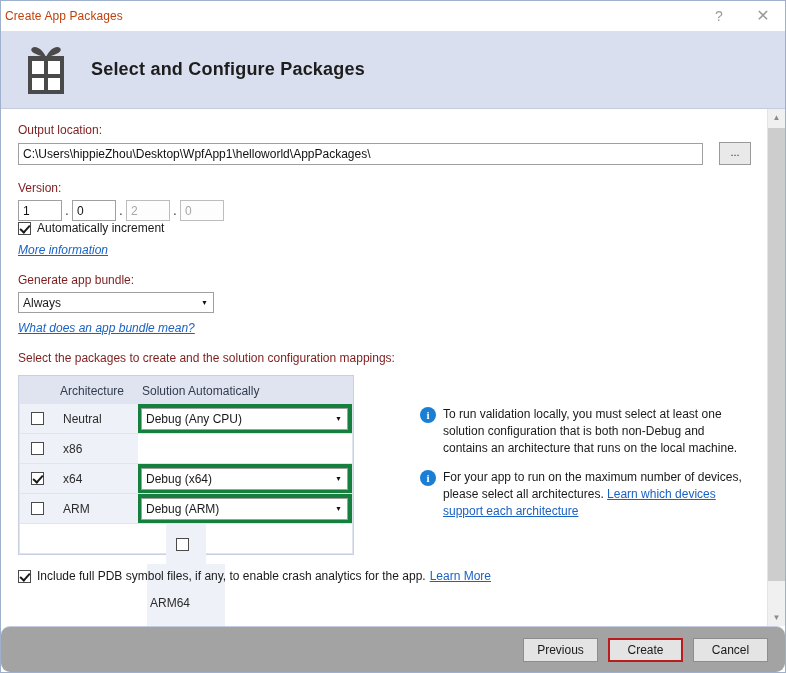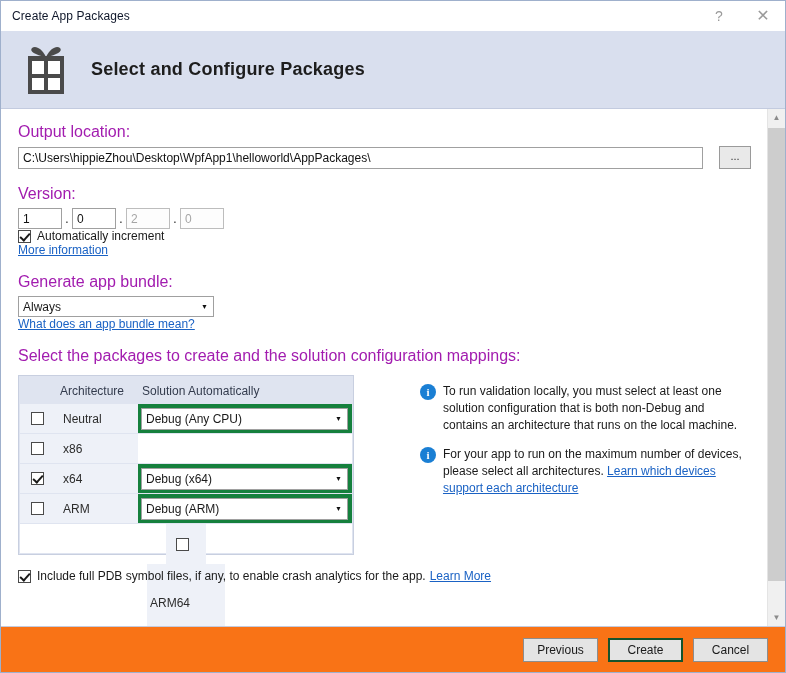--- a/index.html
+++ b/index.html
@@ -31,22 +31,22 @@
   .titlebar {
     height: 30px;
     flex: 0 0 30px;
     background: #ffffff;
     display: flex;
     align-items: center;
     position: relative;
   }
   .titlebar-text {
     font-size: 12px;
-    color: #0f172a;
-    padding-left: 11px;
+    color: #c2410c;
+    padding-left: 4px;
     letter-spacing: .1px;
   }
   .titlebar-buttons {
     position: absolute;
     right: 0; top: 0;
     height: 30px;
     display: flex;
   }
   .tb-btn {
     width: 44px;
@@ -124,22 +124,22 @@
   .sb-thumb {
     position: absolute;
     left: 0; right: 0;
     top: 2px;
     height: 453px;
     background: #cdcdcd;
   }
 
   
   .label {
-    font-size: 16px;
-    color: #a21caf;
+    font-size: 12px;
+    color: #7f1d1d;
     margin-bottom: 5px;
     display: block;
   }
   .row-path { display: flex; align-items: center; gap: 16px; }
   .textbox {
     height: 22px;
     box-sizing: border-box;
     border: 1px solid #a0a0a0;
     background: #ffffff;
     font-family: "Liberation Sans", sans-serif;
@@ -196,21 +196,21 @@
     border: solid #1a1a1a;
     border-width: 0 2px 2px 0;
     transform: rotate(42deg);
   }
   .link {
     color: #1a62c4;
     text-decoration: underline;
     cursor: pointer;
     font-size: 12px;
   }
-  .link-block { display: inline-block; margin-top: 0; }
+  .link-block { display: inline-block; margin-top: 8px; font-style: italic; }
 
   .combo {
     width: 196px;
     height: 21px;
     border: 1px solid #a0a0a0;
     background: #ffffff;
     box-sizing: border-box;
     display: flex;
     align-items: center;
     position: relative;
@@ -222,21 +222,21 @@
     right: 0; top: 0; bottom: 0;
     width: 17px;
     display: flex;
     align-items: center;
     justify-content: center;
     color: #101010;
     font-size: 7px;
   }
 
   
-  .pkg-area { display: flex; margin-top: 10px; align-items: flex-start; gap: 44px; }
+  .pkg-area { display: flex; margin-top: 10px; align-items: center; gap: 44px; }
   .pkg-table {
     width: 360px;
     border: 1px solid #c8cfe0;
     background: #dfe4f0;
     box-sizing: border-box;
     padding: 1px;
   }
   .pt-head {
     display: flex;
     align-items: center;
@@ -313,44 +313,45 @@
   .pdb-row {
     display: flex;
     align-items: center;
     margin-top: 14px;
     font-size: 12px;
   }
 
   
   .footer {
     flex: 0 0 46px;
-    background: #f97316;
+    background: #a3a3a3;
     border-top: 1px solid #c3cbdf;
     display: flex;
     align-items: center;
     justify-content: flex-end;
     padding-right: 17px;
     gap: 10px;
     box-sizing: border-box;
+    border-radius: 9px;
   }
   .btn {
     width: 75px;
     height: 24px;
     border: 1px solid #8d8d8d;
     background: #e4e4e4;
     font-size: 12px;
     color: #1a1a1a;
     display: flex;
     align-items: center;
     justify-content: center;
     cursor: default;
     font-family: "Liberation Sans", sans-serif;
     box-sizing: border-box;
   }
-  .btn.default { border: 2px solid #14532d; }
+  .btn.default { border: 2px solid #b91c1c; }
 </style>
 </head>
 <body>
 
 <div id="window">
 
   <div class="titlebar">
     <span class="titlebar-text">Create App Packages</span>
     <div class="titlebar-buttons">
       <div class="tb-btn">?</div>

